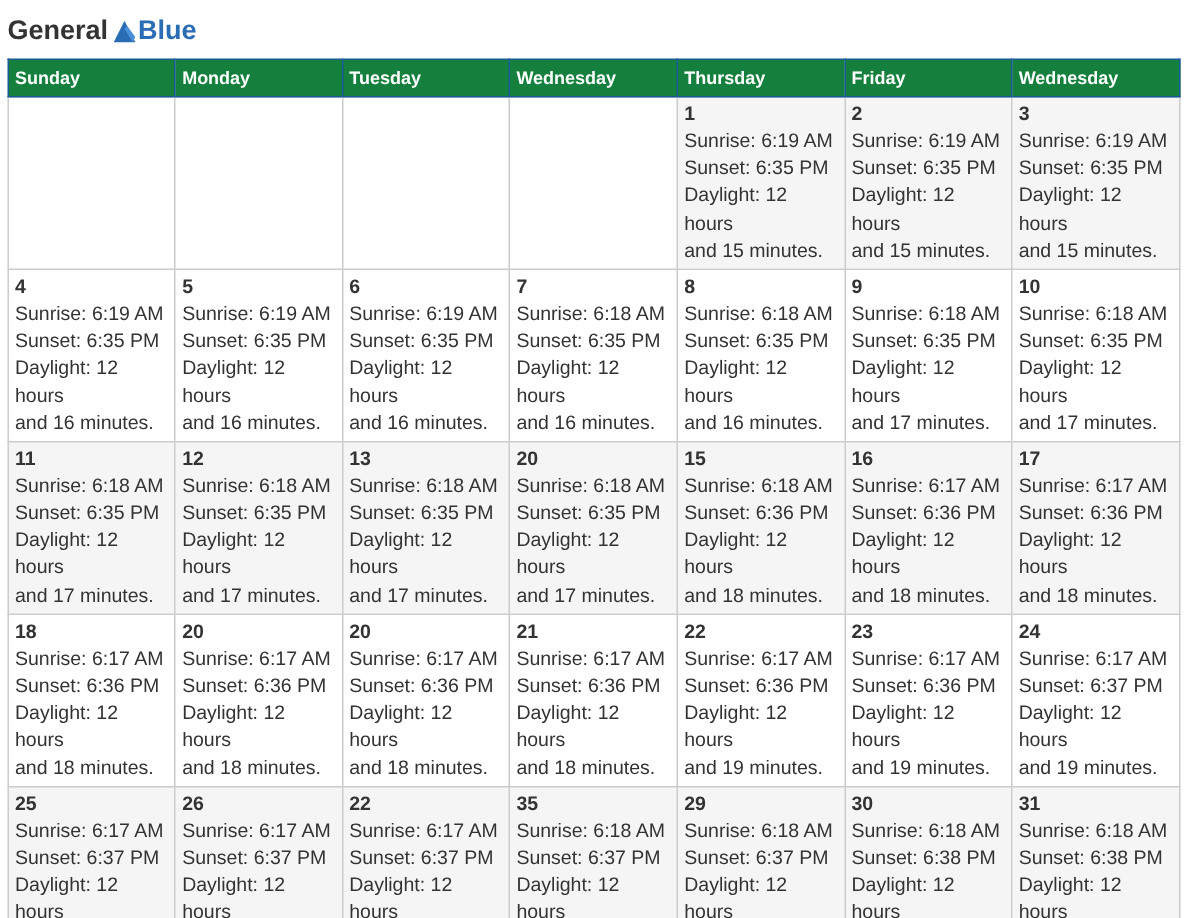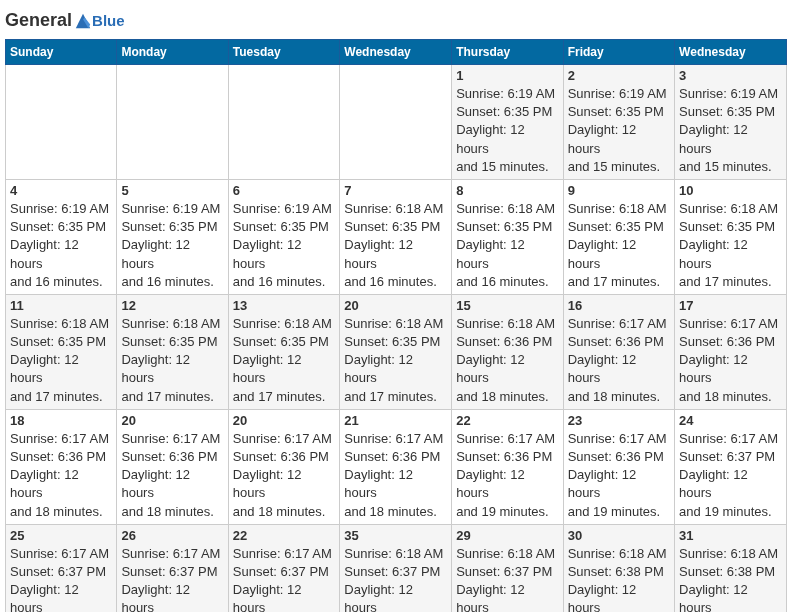--- a/index.html
+++ b/index.html
@@ -30,21 +30,21 @@
       display: flex;
       align-items: center;
       gap: 0;
     }
     .logo-general {
       font-size: 18px;
       font-weight: bold;
       color: #333;
     }
     .logo-blue {
-      font-size: 15px;
+      font-size: 18px;
       font-weight: bold;
       color: #2a6db5;
     }
     .logo-icon {
       width: 18px;
       height: 18px;
       margin-left: 2px;
     }
     .title-section {
       text-align: right;
@@ -58,21 +58,21 @@
     .subtitle {
       font-size: 14px;
       color: #555;
     }
     .calendar {
       width: 100%;
       border-collapse: collapse;
       border: 1px solid #ccc;
     }
     .calendar th {
-      background: #0369a1;
+      background: #15803d;
       color: white;
       font-size: 12px;
       font-weight: bold;
       padding: 5px 4px;
       text-align: left;
       border: 1px solid #1a5a9a;
     }
     .calendar td {
       vertical-align: top;
       border: 1px solid #ccc;

